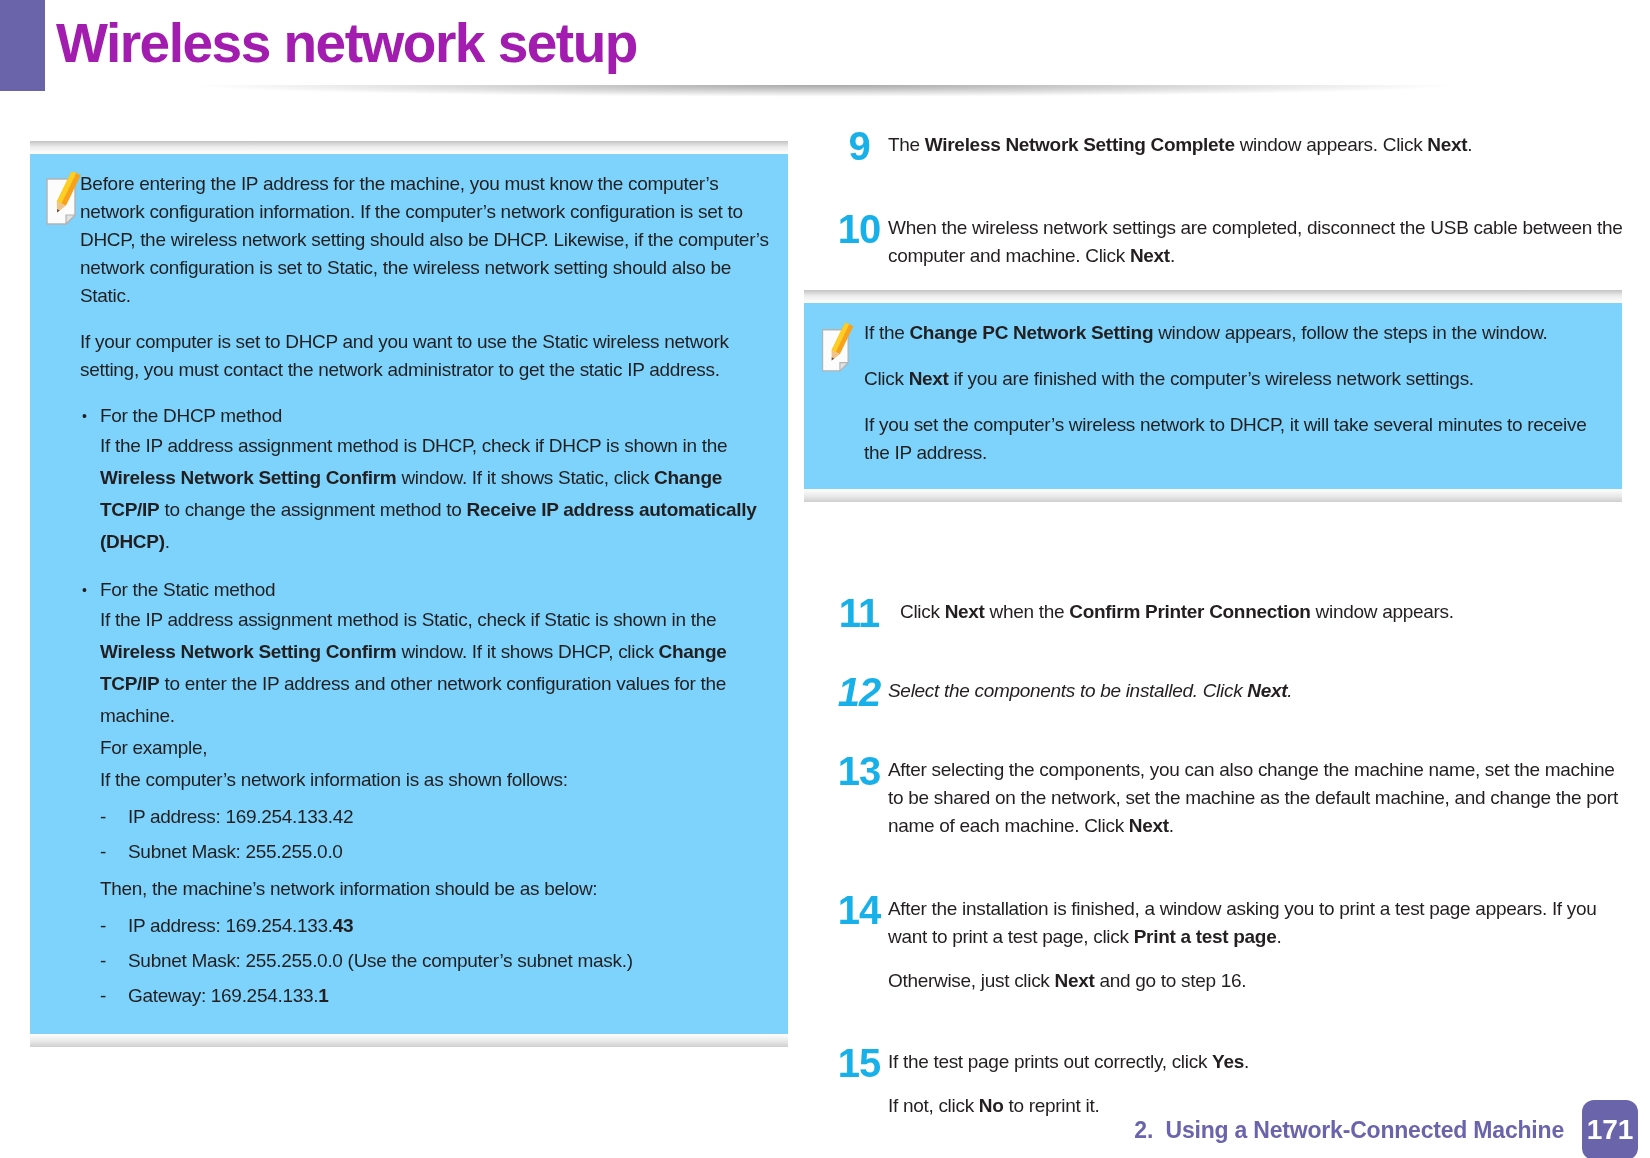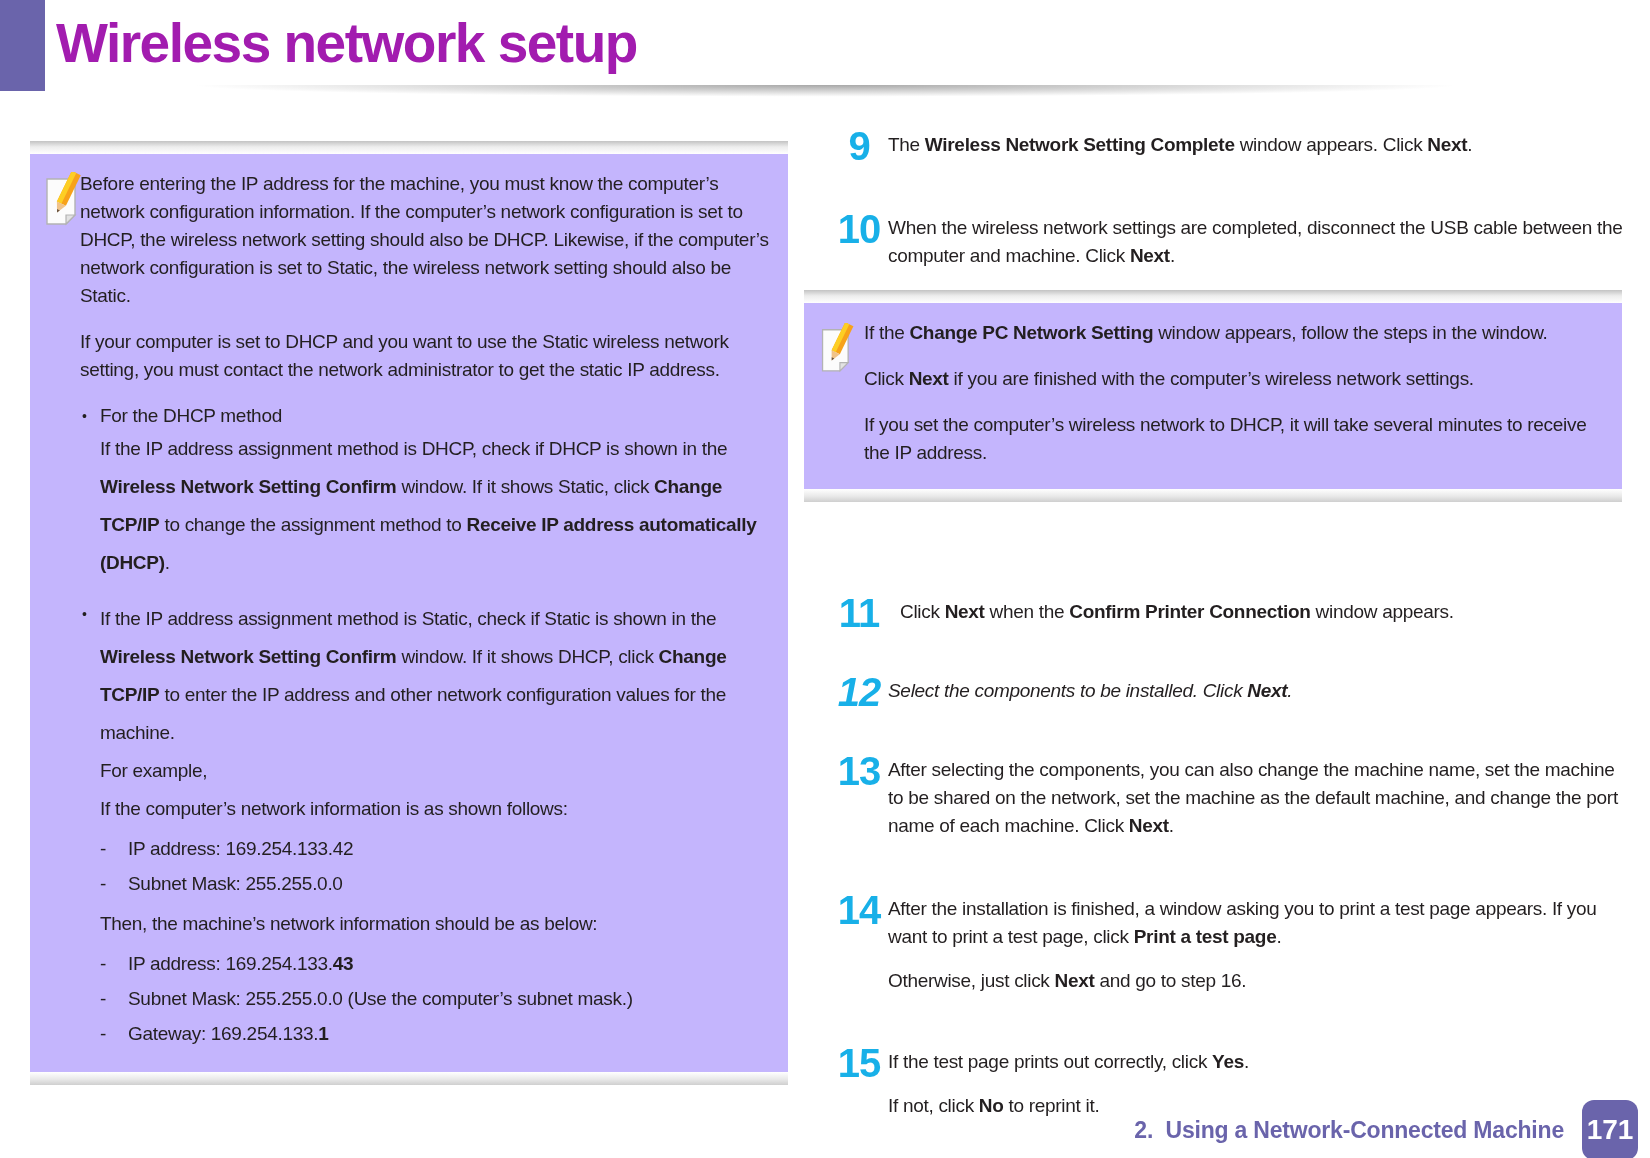--- a/index.html
+++ b/index.html
@@ -12,39 +12,39 @@
   .accent-bar{position:absolute;left:0;top:0;width:45px;height:91px;background:#6a64ab;}
   h1.page-title{
     position:absolute;left:56px;top:0;margin:0;
     font-size:55px;font-weight:bold;letter-spacing:-1.5px;color:#a21caf;line-height:86px;
   }
   .header-shadow{
     position:absolute;left:0;top:85px;width:1650px;height:20px;
     background:radial-gradient(ellipse 810px 15px at 50% 0px, rgba(95,95,95,.55) 0%, rgba(255,255,255,0) 78%);
   }
   
-  .note{position:absolute;background:#c4b5fd;}
+  .note{position:absolute;background:#7dd3fc;}
   .note-bar{height:13px;width:100%;}
   .note-bar.top{background:linear-gradient(to bottom,#c3c3c3 0%,#ededed 45%,#ffffff 100%);}
   .note-bar.bottom{background:linear-gradient(to bottom,#ffffff 0%,#e9e9e9 55%,#cfcfcf 100%);}
   .note-inner{position:relative;}
   .note-icon{position:absolute;}
   .note-left{left:30px;top:141px;width:758px;}
   .note-left .note-inner{padding:16px 10px 6px 50px;}
   .note-left .note-icon{left:12px;top:18px;}
   .note-right{left:804px;top:290px;width:818px;}
   .note-right .note-inner{padding:16px 12px 4px 60px;}
   .note-right .note-icon{left:14px;top:20px;}
   
   .body-text,p.bt{font-size:19px;line-height:28px;letter-spacing:-0.3px;margin:0 0 18px 0;}
   b{font-weight:bold;}
   .bullet-item{position:relative;padding-left:20px;margin:0 0 18px 0;}
   .bullet-marker{position:absolute;left:2px;top:0;font-size:14px;line-height:28px;}
   .bullet-title{font-weight:normal;font-size:19px;line-height:28px;letter-spacing:-0.3px;margin:0;}
-  .plain-line{font-size:19px;line-height:38px;letter-spacing:-0.3px;margin:0;}
+  .plain-line{font-size:19px;line-height:32px;letter-spacing:-0.3px;margin:0;}
   .dash-row{display:flex;margin:7px 0;}
   .dash{width:28px;flex:0 0 28px;font-size:19px;line-height:28px;}
   .dash-text{flex:1;font-size:19px;line-height:28px;letter-spacing:-0.3px;}
   
   .right-col{position:absolute;left:830px;top:128px;width:820px;}
   .step{display:flex;}
   .step-num{
     flex:0 0 58px;width:58px;text-align:center;color:#18b0e8;
     font-size:40px;font-weight:bold;line-height:36px;letter-spacing:-1px;
   }
@@ -90,20 +90,21 @@
       <p class="bt"><span>If your computer is set to DHCP and you want to use the Static wireless network setting, you must contact the network administrator to get the static IP address.</span></p>
 
       <div class="bullet-item">
         <span class="bullet-marker">•</span>
         <p class="bullet-title">For the DHCP method</p>
         <p class="plain-line"><span>If the IP address assignment method is DHCP, check if DHCP is shown in the </span><b>Wireless Network Setting Confirm</b><span> window. If it shows Static, click </span><b>Change TCP/IP</b><span> to change the assignment method to </span><b>Receive IP address automatically (DHCP)</b><span>.</span></p>
       </div>
 
       <div class="bullet-item">
         <span class="bullet-marker">•</span>
+        <p class="bullet-title">For the Static method</p>
         <p class="plain-line"><span>If the IP address assignment method is Static, check if Static is shown in the </span><b>Wireless Network Setting Confirm</b><span> window. If it shows DHCP, click </span><b>Change TCP/IP</b><span> to enter the IP address and other network configuration values for the machine.</span></p>
         <p class="plain-line"><span>For example,</span></p>
         <p class="plain-line"><span>If the computer’s network information is as shown follows:</span></p>
 
         <div class="dash-row">
           <span class="dash">-</span>
           <span class="dash-text"><span>IP address: 169.254.133.42</span></span>
         </div>
         <div class="dash-row">
           <span class="dash">-</span>

